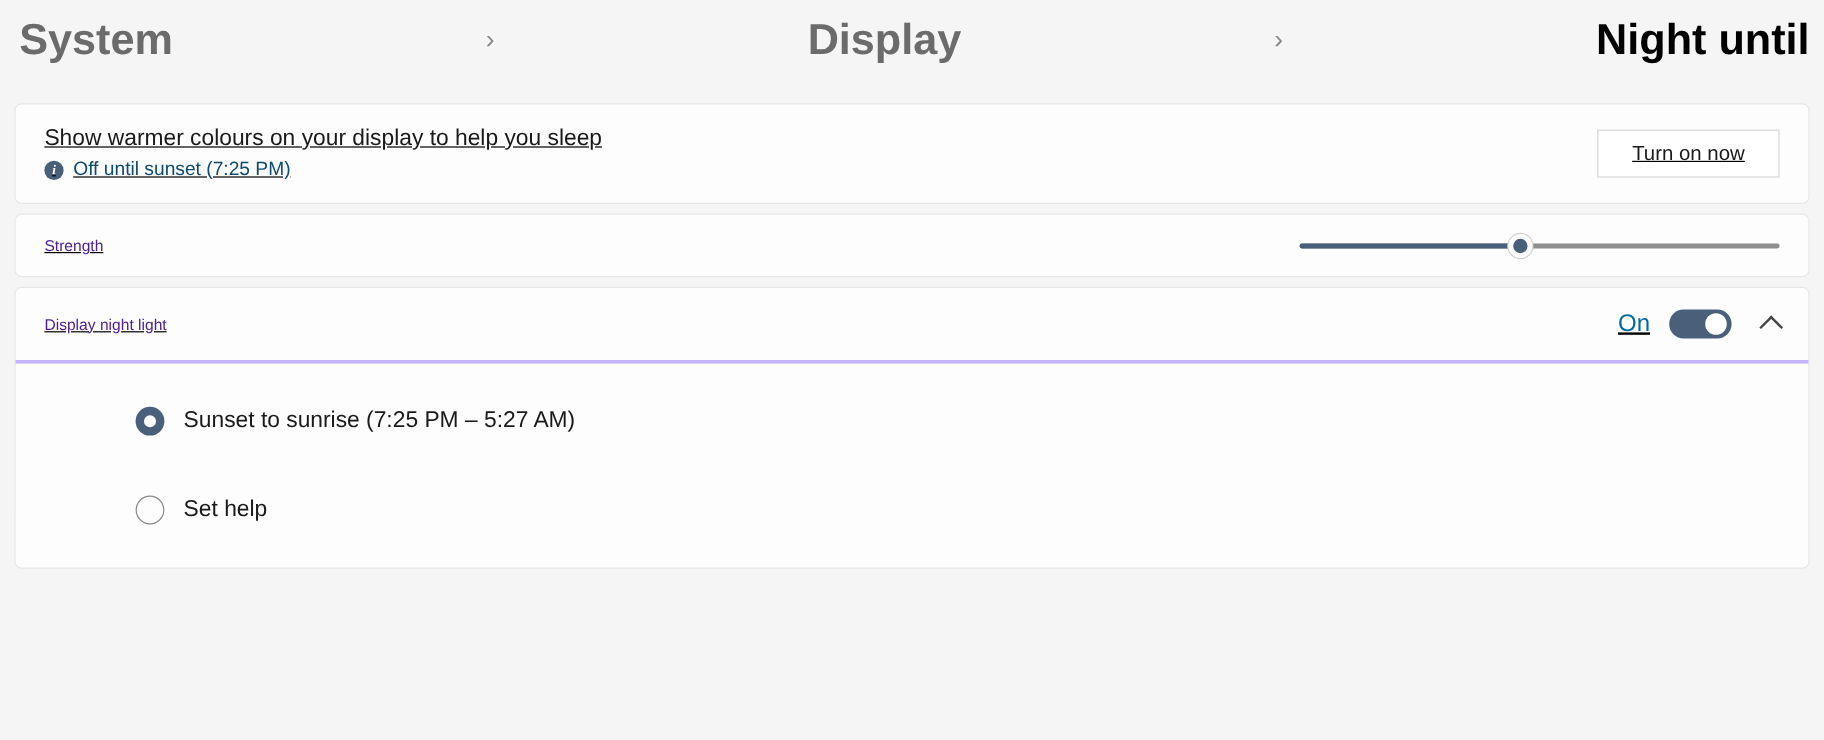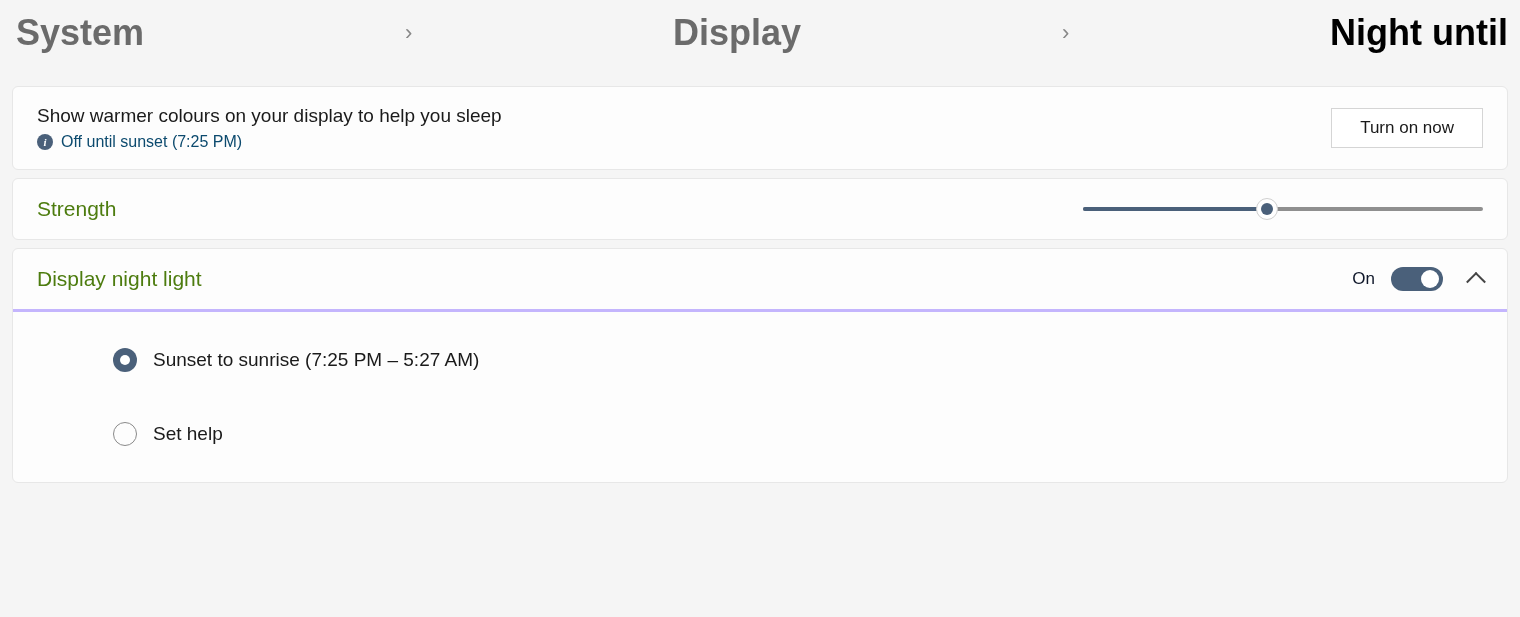--- a/index.html
+++ b/index.html
@@ -39,20 +39,21 @@
       background: #fdfdfd;
       border: 1px solid #e7e7e7;
       border-radius: 6px;
       margin-bottom: 8px;
     }
     .card-row {
       display: flex;
       align-items: center;
       justify-content: space-between;
       padding: 18px 24px;
+      text-decoration: underline;
     }
     .desc-block {
       display: flex;
       flex-direction: column;
       gap: 6px;
     }
     .desc-title {
       font-size: 19px;
       color: #1a1a1a;
     }
@@ -123,31 +124,31 @@
       justify-content: center;
     }
     .slider-thumb::after {
       content: "";
       width: 12px;
       height: 12px;
       background: #4a607a;
       border-radius: 50%;
     }
     .row-label {
-      font-size: 21px;
-      color: #4d7c0f;
+      font-size: 13px;
+      color: #4c1d95;
     }
     .toggle-group {
       display: flex;
       align-items: center;
       gap: 16px;
     }
     .toggle-label {
-      font-size: 17px;
-      color: #0f172a;
+      font-size: 20px;
+      color: #0369a1;
       text-align: center;
     }
     .toggle {
       width: 52px;
       height: 24px;
       background: #4a607a;
       border-radius: 14px;
       position: relative;
       cursor: pointer;
     }

